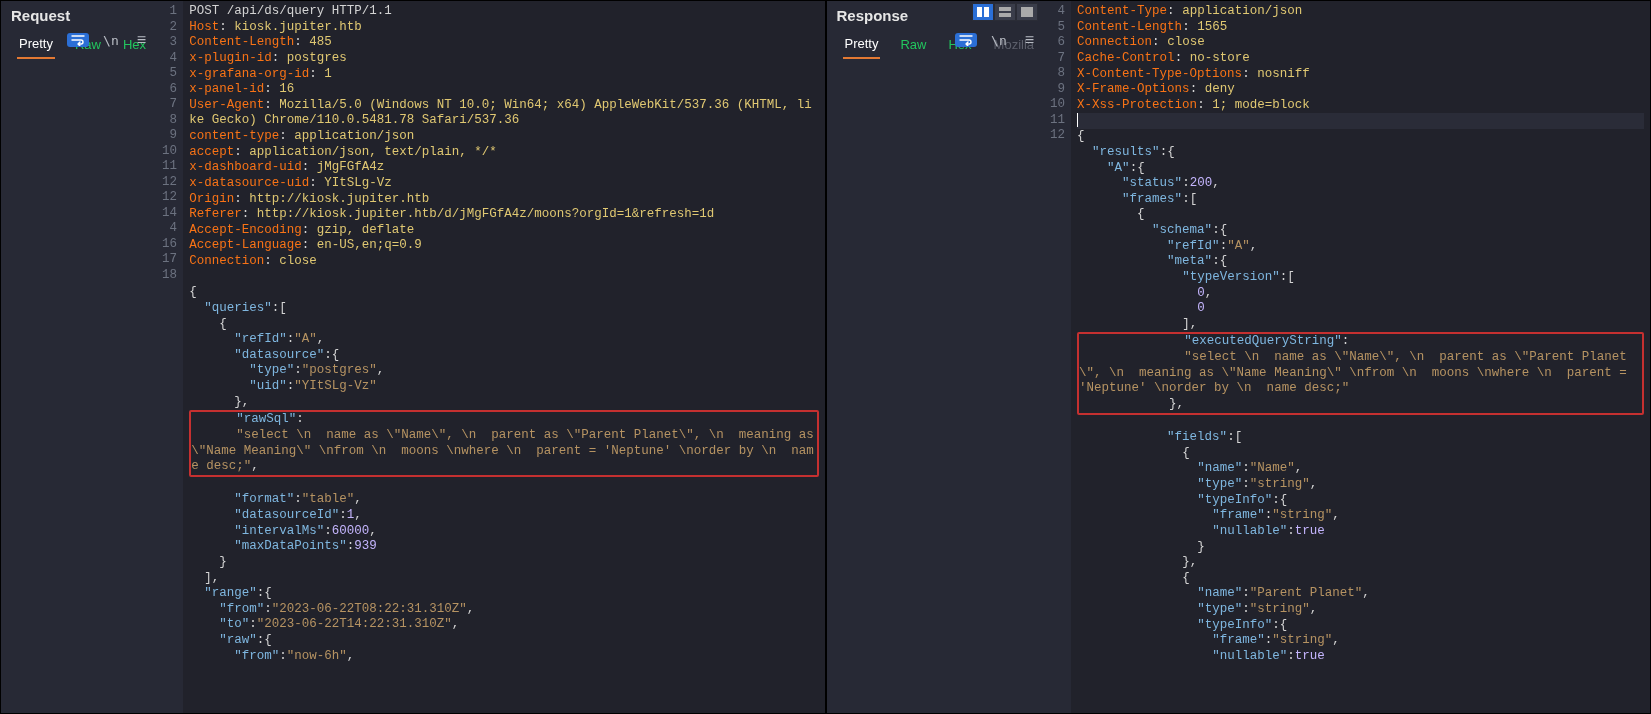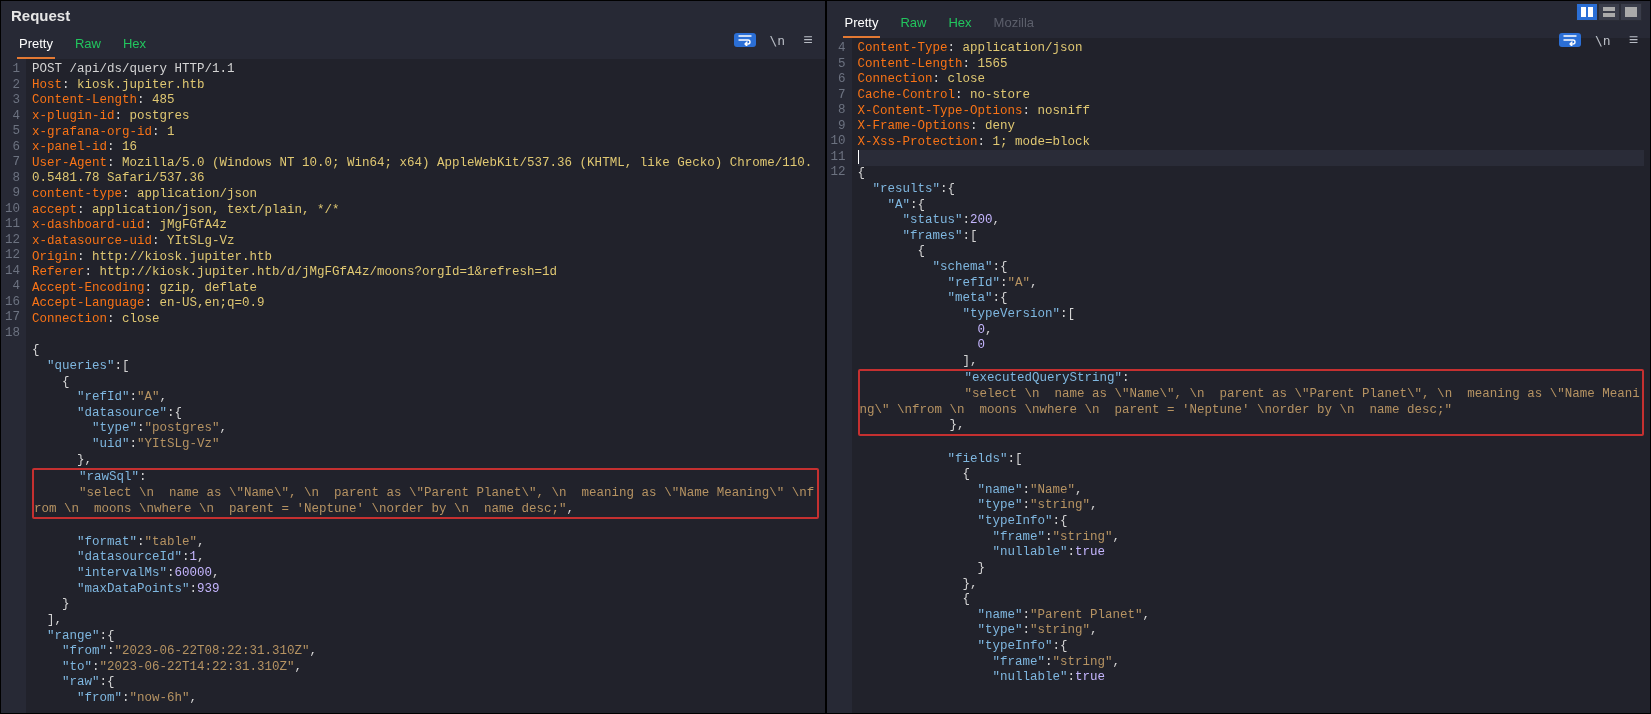--- a/index.html
+++ b/index.html
@@ -11,40 +11,40 @@
   width: 1651px;
   height: 714px;
   overflow: hidden;
   display: flex;
 }
 .pane {
   flex: 1;
   background: #21222b;
   border: 1px solid #000;
   display: flex;
-  flex-direction: column;
+  flex-direction: row;
   min-width: 0;
 }
 .pane-header {
   background: #272935;
   padding: 6px 10px 0 10px;
   position: relative;
 }
 .pane-title {
   font-weight: 600;
   color: #e6e6e6;
   font-size: 15px;
   padding-bottom: 4px;
 }
 .tabs {
   display: flex;
   gap: 18px;
   margin-top: 4px;
   padding-left: 6px;
-  align-items: flex-start;
+  align-items: center;
 }
 .tab {
   color: #22c55e;
   padding: 4px 2px 6px 2px;
   font-size: 13px;
   cursor: pointer;
 }
 .tab.active {
   color: #ffffff;
   border-bottom: 2px solid #e37933;
@@ -199,20 +199,21 @@
             <rect x="0" y="0" width="12" height="4" fill="#aaa"></rect>
             <rect x="0" y="6" width="12" height="4" fill="#aaa"></rect>
           </svg>
       </div>
       <div class="layout-btn">
         <svg width="12" height="10" viewBox="0 0 12 10">
             <rect x="0" y="0" width="12" height="10" fill="#aaa"></rect>
           </svg>
       </div>
     </div>
+    <div class="pane-title">Response</div>
     <div class="tabs">
       <div class="tab active">Pretty</div>
       <div class="tab">Raw</div>
       <div class="tab">Hex</div>
       <div class="tab disabled">Mozilla</div>
     </div>
     <div class="header-icons">
       <span class="icon-btn blue-bg">
         <svg width="14" height="12" viewBox="0 0 14 12">
             <path d="M1 2h12M1 6h9a2 2 0 0 1 0 4H7m0 0l2-2m-2 2l2 2" stroke="#fff" stroke-width="1.4" fill="none" stroke-linecap="round"></path>

